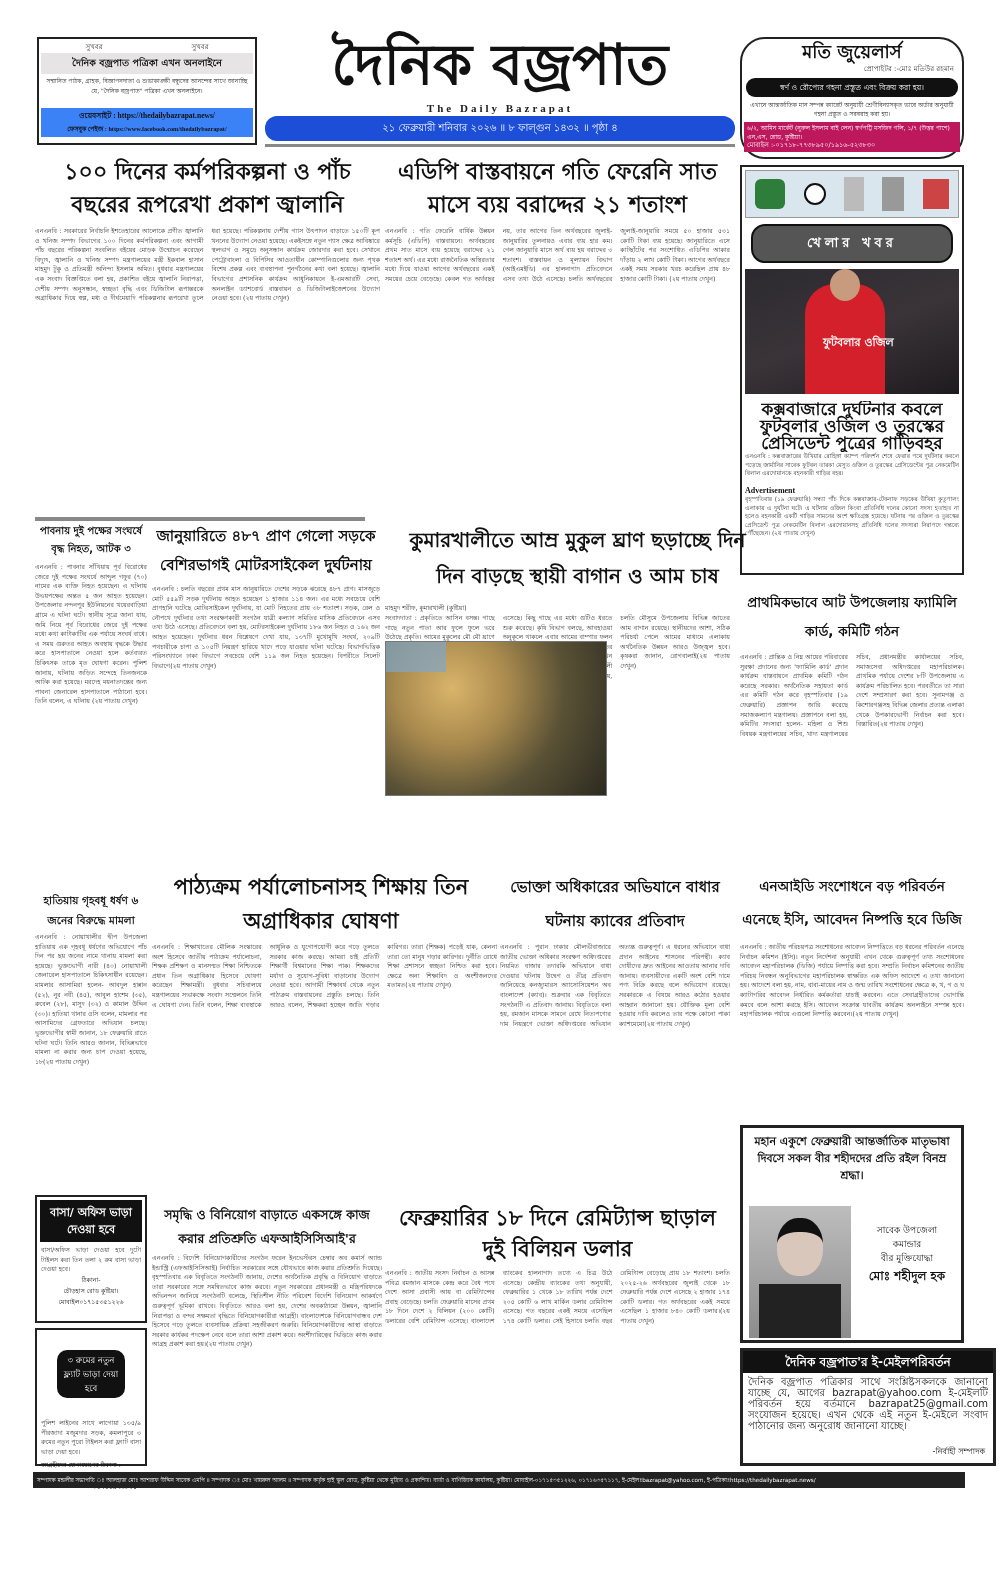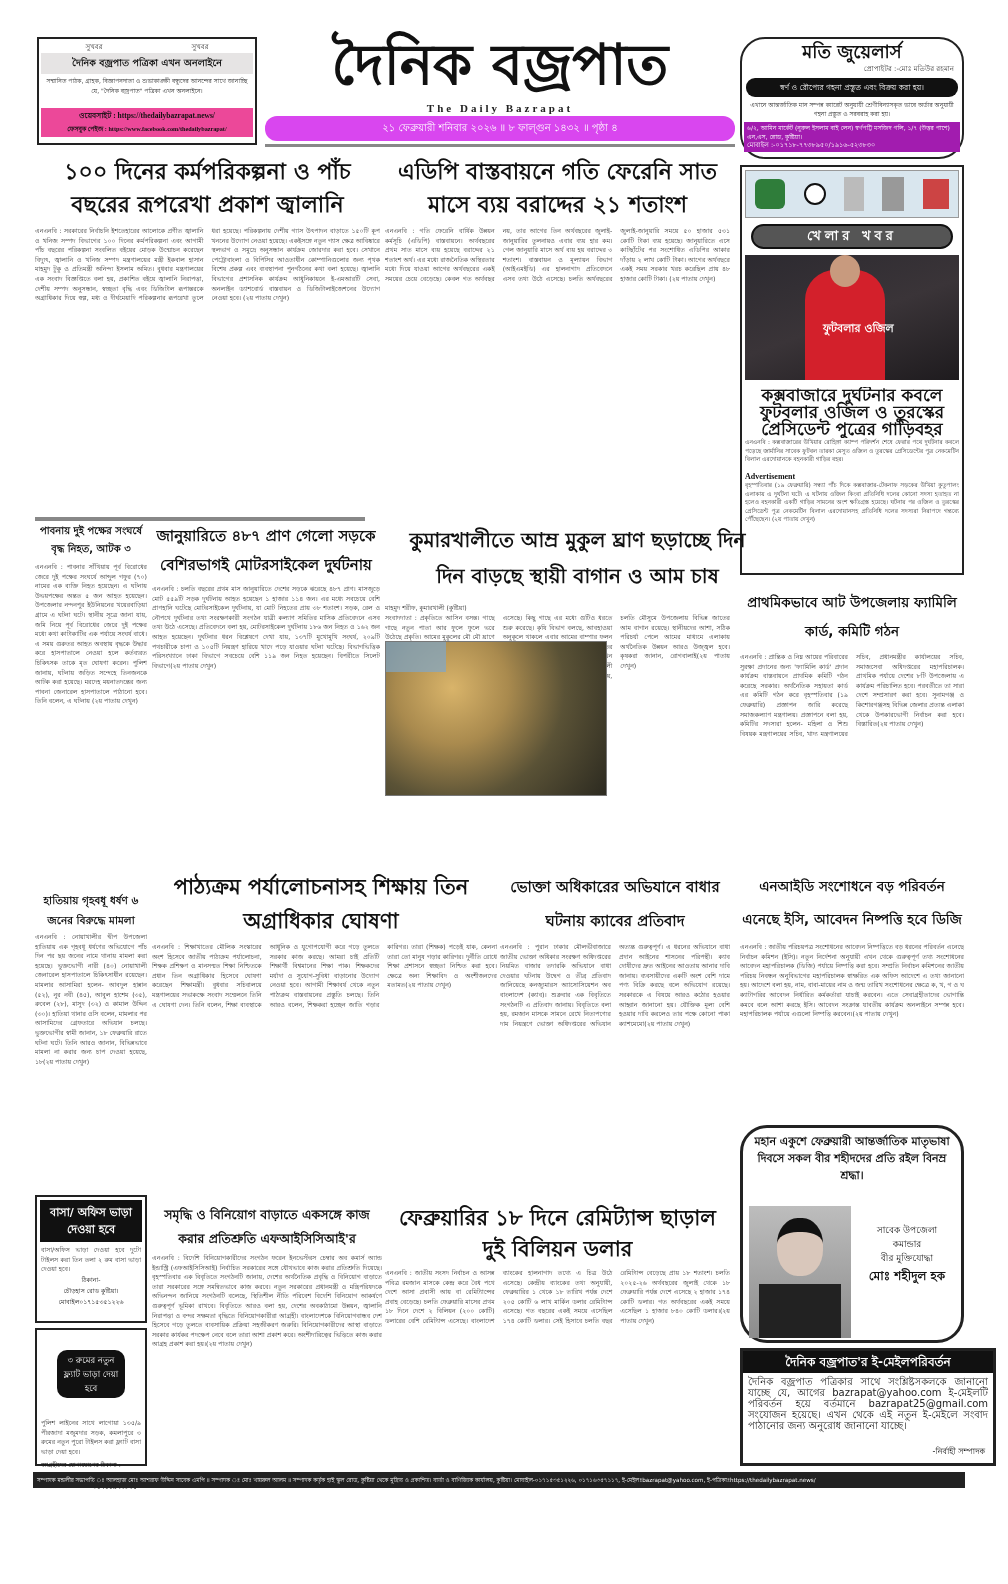--- a/index.html
+++ b/index.html
@@ -16,59 +16,59 @@
 </head>
 <body>
 
 <div class="abs box" style="left:37px;top:37px;width:220px;height:108px;border-width:2px;padding:2px;">
   <div style="display:flex;justify-content:space-around;font-size:7px;color:#333;height:12px;align-items:center;">
     <span>সুখবর</span>
     <span>সুখবর</span>
   </div>
   <div style="background:#e6e4e4;font-size:9.5px;font-weight:bold;text-align:center;padding:3px 0;">দৈনিক বজ্রপাত পত্রিকা এখন অনলাইনে</div>
   <div style="font-size:6px;line-height:10px;text-align:center;color:#333;padding:2px 4px;height:34px;overflow:hidden;">সম্মানিত পাঠক, গ্রাহক, বিজ্ঞাপনদাতা ও শুভাকাঙ্ক্ষী বন্ধুদের আনন্দের সাথে জানাচ্ছি যে, "দৈনিক বজ্রপাত" পত্রিকা এখন অনলাইনে।</div>
-  <div style="background:#ec4899;padding:2px 4px;">
+  <div style="background:#3b82f6;padding:2px 4px;">
     <div class="sub-link" style="font-size:7.5px;text-align:center;">ওয়েবসাইট : https://thedailybazrapat.news/</div>
     <div class="sub-link" style="font-size:6.2px;text-align:center;margin-top:2px;">ফেসবুক পেইজ : https://www.facebook.com/thedailybazrapat/</div>
   </div>
 </div>
 
 <div class="abs" style="left:265px;top:30px;width:470px;height:125px;">
   <div style="font-family:'DejaVu Serif',serif;font-weight:bold;font-size:56px;line-height:68px;text-align:center;color:#111;border-top:0;">দৈনিক বজ্রপাত</div>
   <div style="font-family:'Liberation Serif',serif;font-weight:bold;font-size:11px;letter-spacing:3px;text-align:center;color:#222;margin-top:4px;">The Daily Bazrapat</div>
-  <div style="background:#d946ef;color:#fff;border-radius:12px;font-size:10px;text-align:center;padding:4px 0;margin-top:2px;">২১ ফেব্রুয়ারী শনিবার ২০২৬ ॥ ৮ ফাল্গুন ১৪৩২ ॥ পৃষ্ঠা ৪</div>
+  <div style="background:#1d4ed8;color:#fff;border-radius:12px;font-size:10px;text-align:center;padding:4px 0;margin-top:2px;">২১ ফেব্রুয়ারী শনিবার ২০২৬ ॥ ৮ ফাল্গুন ১৪৩২ ॥ পৃষ্ঠা ৪</div>
   <div style="height:3px;background:#888;margin-top:3px;"></div>
 </div>
 
 <div class="abs box" style="left:740px;top:37px;width:224px;height:122px;padding:2px;border-radius:25px;">
   <div style="font-family:'DejaVu Serif',serif;font-size:18px;font-weight:bold;text-align:center;line-height:22px;">মতি জুয়েলার্স</div>
   <div style="font-size:7px;text-align:right;padding-right:6px;color:#333;">প্রোপাইটর :-মোঃ মতিউর রহমান</div>
   <div style="background:#111;color:#fff;border-radius:9px;font-size:7.6px;text-align:center;padding:3px 2px;margin:3px 2px;">স্বর্ণ ও রৌপ্যের গহনা প্রস্তুত এবং বিক্রয় করা হয়।</div>
   <div style="font-size:6px;line-height:9px;text-align:center;color:#333;padding:0 3px;height:20px;overflow:hidden;">এখানে আন্তর্জাতিক মান সম্পন্ন ক্যারেট অনুযায়ী শ্রেণীবিন্যাসকৃত ভাবে অর্ডার অনুযায়ী গহনা প্রস্তুত ও সরবরাহ করা হয়।</div>
-  <div style="background:#a21caf;color:#fff;padding:2px 3px;margin-top:2px;">
+  <div style="background:#be185d;color:#fff;padding:2px 3px;margin-top:2px;">
     <div style="font-size:6px;line-height:8.5px;">৬/২, আমিন মার্কেট (নুরুল ইসলাম বাই লেন) স্বর্ণপট্টি মসজিদ গলি, ১/৭ (উত্তর পাশে) এন,এস, রোড, কুষ্টিয়া।</div>
     <div style="font-size:6.5px;line-height:9px;">মোবাইল :-০১৭১৮-৭৭৩৮৯৫০/১৯১৬-৫২৩৮৩০</div>
   </div>
 </div>
 
 <div class="abs hl" style="left:35px;top:155px;width:345px;height:68px;font-size:22px;line-height:33px;">১০০ দিনের কর্মপরিকল্পনা ও পাঁচ বছরের রূপরেখা প্রকাশ জ্বালানি বিভাগের</div>
 <div class="abs bodytext" style="left:35px;top:226px;width:345px;height:290px;column-count:2;column-gap:8px;">এনএনবি : সরকারের নির্বাচনি ইশতেহারের আলোকে প্রণীত জ্বালানি ও খনিজ সম্পদ বিভাগের ১০০ দিনের কর্মপরিকল্পনা এবং আগামী পাঁচ বছরের পরিকল্পনা সংবলিত বইয়ের মোড়ক উন্মোচন করেছেন বিদ্যুৎ, জ্বালানি ও খনিজ সম্পদ মন্ত্রণালয়ের মন্ত্রী ইকবাল হাসান মাহমুদ টুকু ও প্রতিমন্ত্রী অনিন্দ্য ইসলাম অমিত। বুধবার মন্ত্রণালয়ের এক সংবাদ বিজ্ঞপ্তিতে বলা হয়, প্রকাশিত বইয়ে জ্বালানি নিরাপত্তা, দেশীয় সম্পদ অনুসন্ধান, স্বচ্ছতা বৃদ্ধি এবং ডিজিটাল রূপান্তরকে অগ্রাধিকার দিয়ে স্বল্প, মধ্য ও দীর্ঘমেয়াদি পরিকল্পনার রূপরেখা তুলে ধরা হয়েছে। পরিকল্পনায় দেশীয় গ্যাস উৎপাদন বাড়াতে ১৫০টি কূপ খননের উদ্যোগ নেওয়া হয়েছে। একইসঙ্গে নতুন গ্যাস ক্ষেত্র আবিষ্কারে স্থলভাগ ও সমুদ্রে অনুসন্ধান কার্যক্রম জোরদার করা হবে। সেখানে পেট্রোবাংলা ও বিপিসির আওতাধীন কোম্পানিগুলোর জন্য পৃথক বিশেষ প্রকল্প এবং ব্যবস্থাপনা পুনর্গঠনের কথা বলা হয়েছে। জ্বালানি বিভাগের প্রশাসনিক কার্যক্রম আধুনিকায়নে ই-এমআরটি সেবা, অনলাইন ড্যাশবোর্ড বাস্তবায়ন ও ডিজিটালাইজেশনের উদ্যোগ নেওয়া হবে। (২য় পাতায় দেখুন)</div>
 
 <div class="abs hl" style="left:385px;top:155px;width:345px;height:68px;font-size:22px;line-height:33px;">এডিপি বাস্তবায়নে গতি ফেরেনি সাত মাসে ব্যয় বরাদ্দের ২১ শতাংশ</div>
 <div class="abs bodytext" style="left:385px;top:226px;width:345px;height:290px;column-count:3;column-gap:8px;">এনএনবি : গতি ফেরেনি বার্ষিক উন্নয়ন কর্মসূচি (এডিপি) বাস্তবায়নে। অর্থবছরের প্রথম সাত মাসে ব্যয় হয়েছে বরাদ্দের ২১ শতাংশ অর্থ। এর মধ্যে রাজনৈতিক অস্থিরতার মধ্যে দিয়ে যাওয়া আগের অর্থবছরের একই সময়ের চেয়ে বেড়েছে। কেবল গত অর্থবছর নয়, তার আগের তিন অর্থবছরের জুলাই-জানুয়ারির তুলনায়ও এবার ব্যয় হার কম। গেল জানুয়ারি মাসে অর্থ ব্যয় হয় বরাদ্দের ৩ শতাংশ। বাস্তবায়ন ও মূল্যায়ন বিভাগ (আইএমইডি) এর হালনাগাদ প্রতিবেদনে এসব তথ্য উঠে এসেছে। চলতি অর্থবছরের জুলাই-জানুয়ারি সময়ে ৫০ হাজার ৫৩১ কোটি টাকা ব্যয় হয়েছে। জানুয়ারিতে এসে কাটছাঁটের পর সংশোধিত এডিপির আকার দাঁড়ায় ২ লাখ কোটি টাকা। আগের অর্থবছরে একই সময় সরকার খরচ করেছিল প্রায় ৪৮ হাজার কোটি টাকা। (২য় পাতায় দেখুন)</div>
 
 <div class="abs box" style="left:740px;top:165px;width:224px;height:410px;padding:3px;">
   <div class="photo" style="height:48px;background:#d9e6ee;border:1px solid #999;display:flex;justify-content:space-around;align-items:center;">
     <span style="width:30px;height:30px;border-radius:6px;background:#2f7d3a;"></span>
     <span style="width:22px;height:22px;border-radius:50%;background:#fff;border:2px solid #111;"></span>
     <span style="width:20px;height:34px;background:#bbb;"></span>
     <span style="width:22px;height:34px;background:#999;"></span>
     <span style="width:26px;height:30px;background:#c44;"></span>
   </div>
-  <div style="margin:6px 6px;background:#555;color:#fff;border:2px solid #111;border-radius:14px;text-align:center;font-size:13px;font-weight:bold;padding:0 0;letter-spacing:4px;">খেলার খবর</div>
+  <div style="margin:6px 6px;background:#555;color:#fff;border:2px solid #111;border-radius:14px;text-align:center;font-size:13px;font-weight:bold;padding:7px 0;letter-spacing:4px;">খেলার খবর</div>
   <div class="photo" style="height:125px;background:linear-gradient(160deg,#2c2a30 0%,#3a3438 50%,#1e1b1e 100%);position:relative;">
     <div style="position:absolute;left:60px;top:15px;width:80px;height:110px;background:#d3202b;border-radius:30px 30px 0 0;"></div>
     <div style="position:absolute;left:85px;top:0;width:30px;height:32px;background:#c89a7e;border-radius:50%;"></div>
     <div style="position:absolute;left:78px;top:65px;font-size:11px;color:#fff;font-weight:bold;">ফুটবলার ওজিল</div>
   </div>
   <div class="hl" style="font-size:17px;line-height:17px;margin-top:7px;">কক্সবাজারে দুর্ঘটনার কবলে ফুটবলার ওজিল ও তুরস্কের প্রেসিডেন্ট পুত্রের গাড়িবহর</div>
   <div class="bodytext" style="font-size:5.8px;line-height:8.5px;height:34px;">এনএনবি : কক্সবাজারের উখিয়ার রোহিঙ্গা ক্যাম্প পরিদর্শন শেষে ফেরার পথে দুর্ঘটনার কবলে পড়েছে জার্মানির সাবেক ফুটবল তারকা মেসুত ওজিল ও তুরস্কের প্রেসিডেন্টের পুত্র নেকমেটিন বিলাল এরদোয়ানকে বহনকারী গাড়ির বহর।</div>
   <div style="font-family:'Liberation Serif',serif;font-weight:bold;font-size:8px;">Advertisement</div>
   <div class="bodytext" style="font-size:5.8px;line-height:8.5px;height:110px;">বৃহস্পতিবার (১৯ ফেব্রুয়ারি) সন্ধ্যা পাঁচ দিকে কক্সবাজার-টেকনাফ সড়কের উখিয়া কুতুপালং এলাকায় এ দুর্ঘটনা ঘটে। এ ঘটনায় ওজিল কিংবা প্রতিনিধি দলের কোনো সদস্য হতাহত না হলেও বহনকারী একটি গাড়ির সামনের অংশ ক্ষতিগ্রস্ত হয়েছে। ঘটনার পর ওজিল ও তুরস্কের প্রেসিডেন্ট পুত্র নেকমেটিন বিলাল এরদোয়ানসহ প্রতিনিধি দলের সদস্যরা নিরাপদে গন্তব্যে পৌঁছেছেন। (২য় পাতায় দেখুন)</div>
 </div>
@@ -98,21 +98,21 @@
 
 <div class="abs hl" style="left:152px;top:870px;width:338px;height:70px;font-size:21px;line-height:34px;">পাঠ্যক্রম পর্যালোচনাসহ শিক্ষায় তিন অগ্রাধিকার ঘোষণা</div>
 <div class="abs bodytext" style="left:152px;top:942px;width:345px;height:245px;column-count:3;column-gap:8px;">এনএনবি : শিক্ষাখাতের মৌলিক সংস্কারের অংশ হিসেবে জাতীয় পাঠ্যক্রম পর্যালোচনা, শিক্ষক প্রশিক্ষণ ও মানসম্মত শিক্ষা নিশ্চিতকে প্রধান তিন অগ্রাধিকার হিসেবে ঘোষণা করেছেন শিক্ষামন্ত্রী। বুধবার সচিবালয়ে মন্ত্রণালয়ের সভাকক্ষে সংবাদ সম্মেলনে তিনি এ ঘোষণা দেন। তিনি বলেন, শিক্ষা ব্যবস্থাকে আধুনিক ও যুগোপযোগী করে গড়ে তুলতে সরকার কাজ করছে। আমরা চাই প্রতিটি শিক্ষার্থী বিশ্বমানের শিক্ষা পাক। শিক্ষকদের মর্যাদা ও সুযোগ-সুবিধা বাড়ানোর উদ্যোগ নেওয়া হবে। আগামী শিক্ষাবর্ষ থেকে নতুন পাঠ্যক্রম বাস্তবায়নের প্রস্তুতি চলছে। তিনি আরও বলেন, শিক্ষকরা হচ্ছেন জাতি গড়ার কারিগর। তারা (শিক্ষক) পড়েই যাক, কেননা তারা তো মানুষ গড়ার কারিগর। দুর্নীতি রোধে শিক্ষা প্রশাসনে স্বচ্ছতা নিশ্চিত করা হবে। ক্ষেত্রে অন্য শিক্ষাবিদ ও অংশীজনদের মতামত(২য় পাতায় দেখুন)</div>
 
 <div class="abs hl" style="left:500px;top:870px;width:230px;height:70px;font-size:15px;line-height:34px;">ভোক্তা অধিকারের অভিযানে বাধার ঘটনায় ক্যাবের প্রতিবাদ</div>
 <div class="abs bodytext" style="left:500px;top:942px;width:230px;height:245px;column-count:2;column-gap:8px;">এনএনবি : পুরান ঢাকার মৌলভীবাজারে জাতীয় ভোক্তা অধিকার সংরক্ষণ অধিদপ্তরের নিয়মিত বাজার তদারকি অভিযানে বাধা দেওয়ার ঘটনায় উদ্বেগ ও তীব্র প্রতিবাদ জানিয়েছে কনজ্যুমারস অ্যাসোসিয়েশন অব বাংলাদেশ (ক্যাব)। শুক্রবার এক বিবৃতিতে সংগঠনটি এ প্রতিবাদ জানায়। বিবৃতিতে বলা হয়, রমজান মাসকে সামনে রেখে নিত্যপণ্যের দাম নিয়ন্ত্রণে ভোক্তা অধিদপ্তরের অভিযান অত্যন্ত গুরুত্বপূর্ণ। এ ধরনের অভিযানে বাধা প্রদান আইনের শাসনের পরিপন্থী। ক্যাব দোষীদের দ্রুত আইনের আওতায় আনার দাবি জানায়। ব্যবসায়ীদের একটি অংশ বেশি দামে পণ্য বিক্রি করছে বলে অভিযোগ রয়েছে। সরকারকে এ বিষয়ে আরও কঠোর হওয়ার আহ্বান জানানো হয়। যৌক্তিক মূল্য বেশি হওয়ার দাবি করলেও তার পক্ষে কোনো পাকা ক্যাশমেমো(২য় পাতায় দেখুন)</div>
 
 <div class="abs hl" style="left:740px;top:870px;width:224px;height:70px;font-size:13.5px;line-height:33px;">এনআইডি সংশোধনে বড় পরিবর্তন এনেছে ইসি, আবেদন নিষ্পত্তি হবে ডিজি পর্যায়ে</div>
 <div class="abs bodytext" style="left:740px;top:942px;width:224px;height:175px;">এনএনবি : জাতীয় পরিচয়পত্র সংশোধনের আবেদন নিষ্পত্তিতে বড় ধরনের পরিবর্তন এনেছে নির্বাচন কমিশন (ইসি)। নতুন নির্দেশনা অনুযায়ী এখন থেকে গুরুত্বপূর্ণ তথ্য সংশোধনের আবেদন মহাপরিচালক (ডিজি) পর্যায়ে নিষ্পত্তি করা হবে। সম্প্রতি নির্বাচন কমিশনের জাতীয় পরিচয় নিবন্ধন অনুবিভাগের মহাপরিচালক স্বাক্ষরিত এক অফিস আদেশে এ তথ্য জানানো হয়। আদেশে বলা হয়, নাম, বাবা-মায়ের নাম ও জন্ম তারিখ সংশোধনের ক্ষেত্রে ক, খ, গ ও ঘ ক্যাটাগরির আবেদন নির্ধারিত কর্মকর্তারা যাচাই করবেন। এতে সেবাগ্রহীতাদের ভোগান্তি কমবে বলে আশা করছে ইসি। আবেদন সংক্রান্ত যাবতীয় কার্যক্রম অনলাইনে সম্পন্ন হবে। মহাপরিচালক পর্যায়ে এগুলো নিষ্পত্তি করবেন।(২য় পাতায় দেখুন)</div>
 
-<div class="abs box" style="left:740px;top:1125px;width:224px;height:218px;padding:5px;border-width:3px;border-radius:27px;">
+<div class="abs box" style="left:740px;top:1125px;width:224px;height:218px;padding:5px;border-width:3px;">
   <div style="font-size:11px;line-height:17px;text-align:center;font-weight:bold;">মহান একুশে ফেব্রুয়ারী আন্তর্জাতিক মাতৃভাষা দিবসে সকল বীর শহীদদের প্রতি রইল বিনম্র শ্রদ্ধা।</div>
   <div class="photo" style="position:absolute;left:6px;top:78px;width:102px;height:132px;background:linear-gradient(#bdbdbd,#8c8c8c);">
     <div style="position:absolute;left:28px;top:12px;width:46px;height:58px;background:#d9c7bb;border-radius:45%;border-top:14px solid #111;"></div>
     <div style="position:absolute;left:10px;top:78px;width:82px;height:54px;background:#222;"></div>
   </div>
   <div style="position:absolute;left:112px;top:95px;width:104px;text-align:center;">
     <div style="font-size:9px;line-height:14px;">সাবেক উপজেলা</div>
     <div style="font-size:9px;line-height:14px;">কমান্ডার</div>
     <div style="font-size:9px;line-height:14px;">বীর মুক্তিযোদ্ধা</div>
     <div style="font-size:12px;font-weight:bold;line-height:22px;">মোঃ শহীদুল হক</div>

